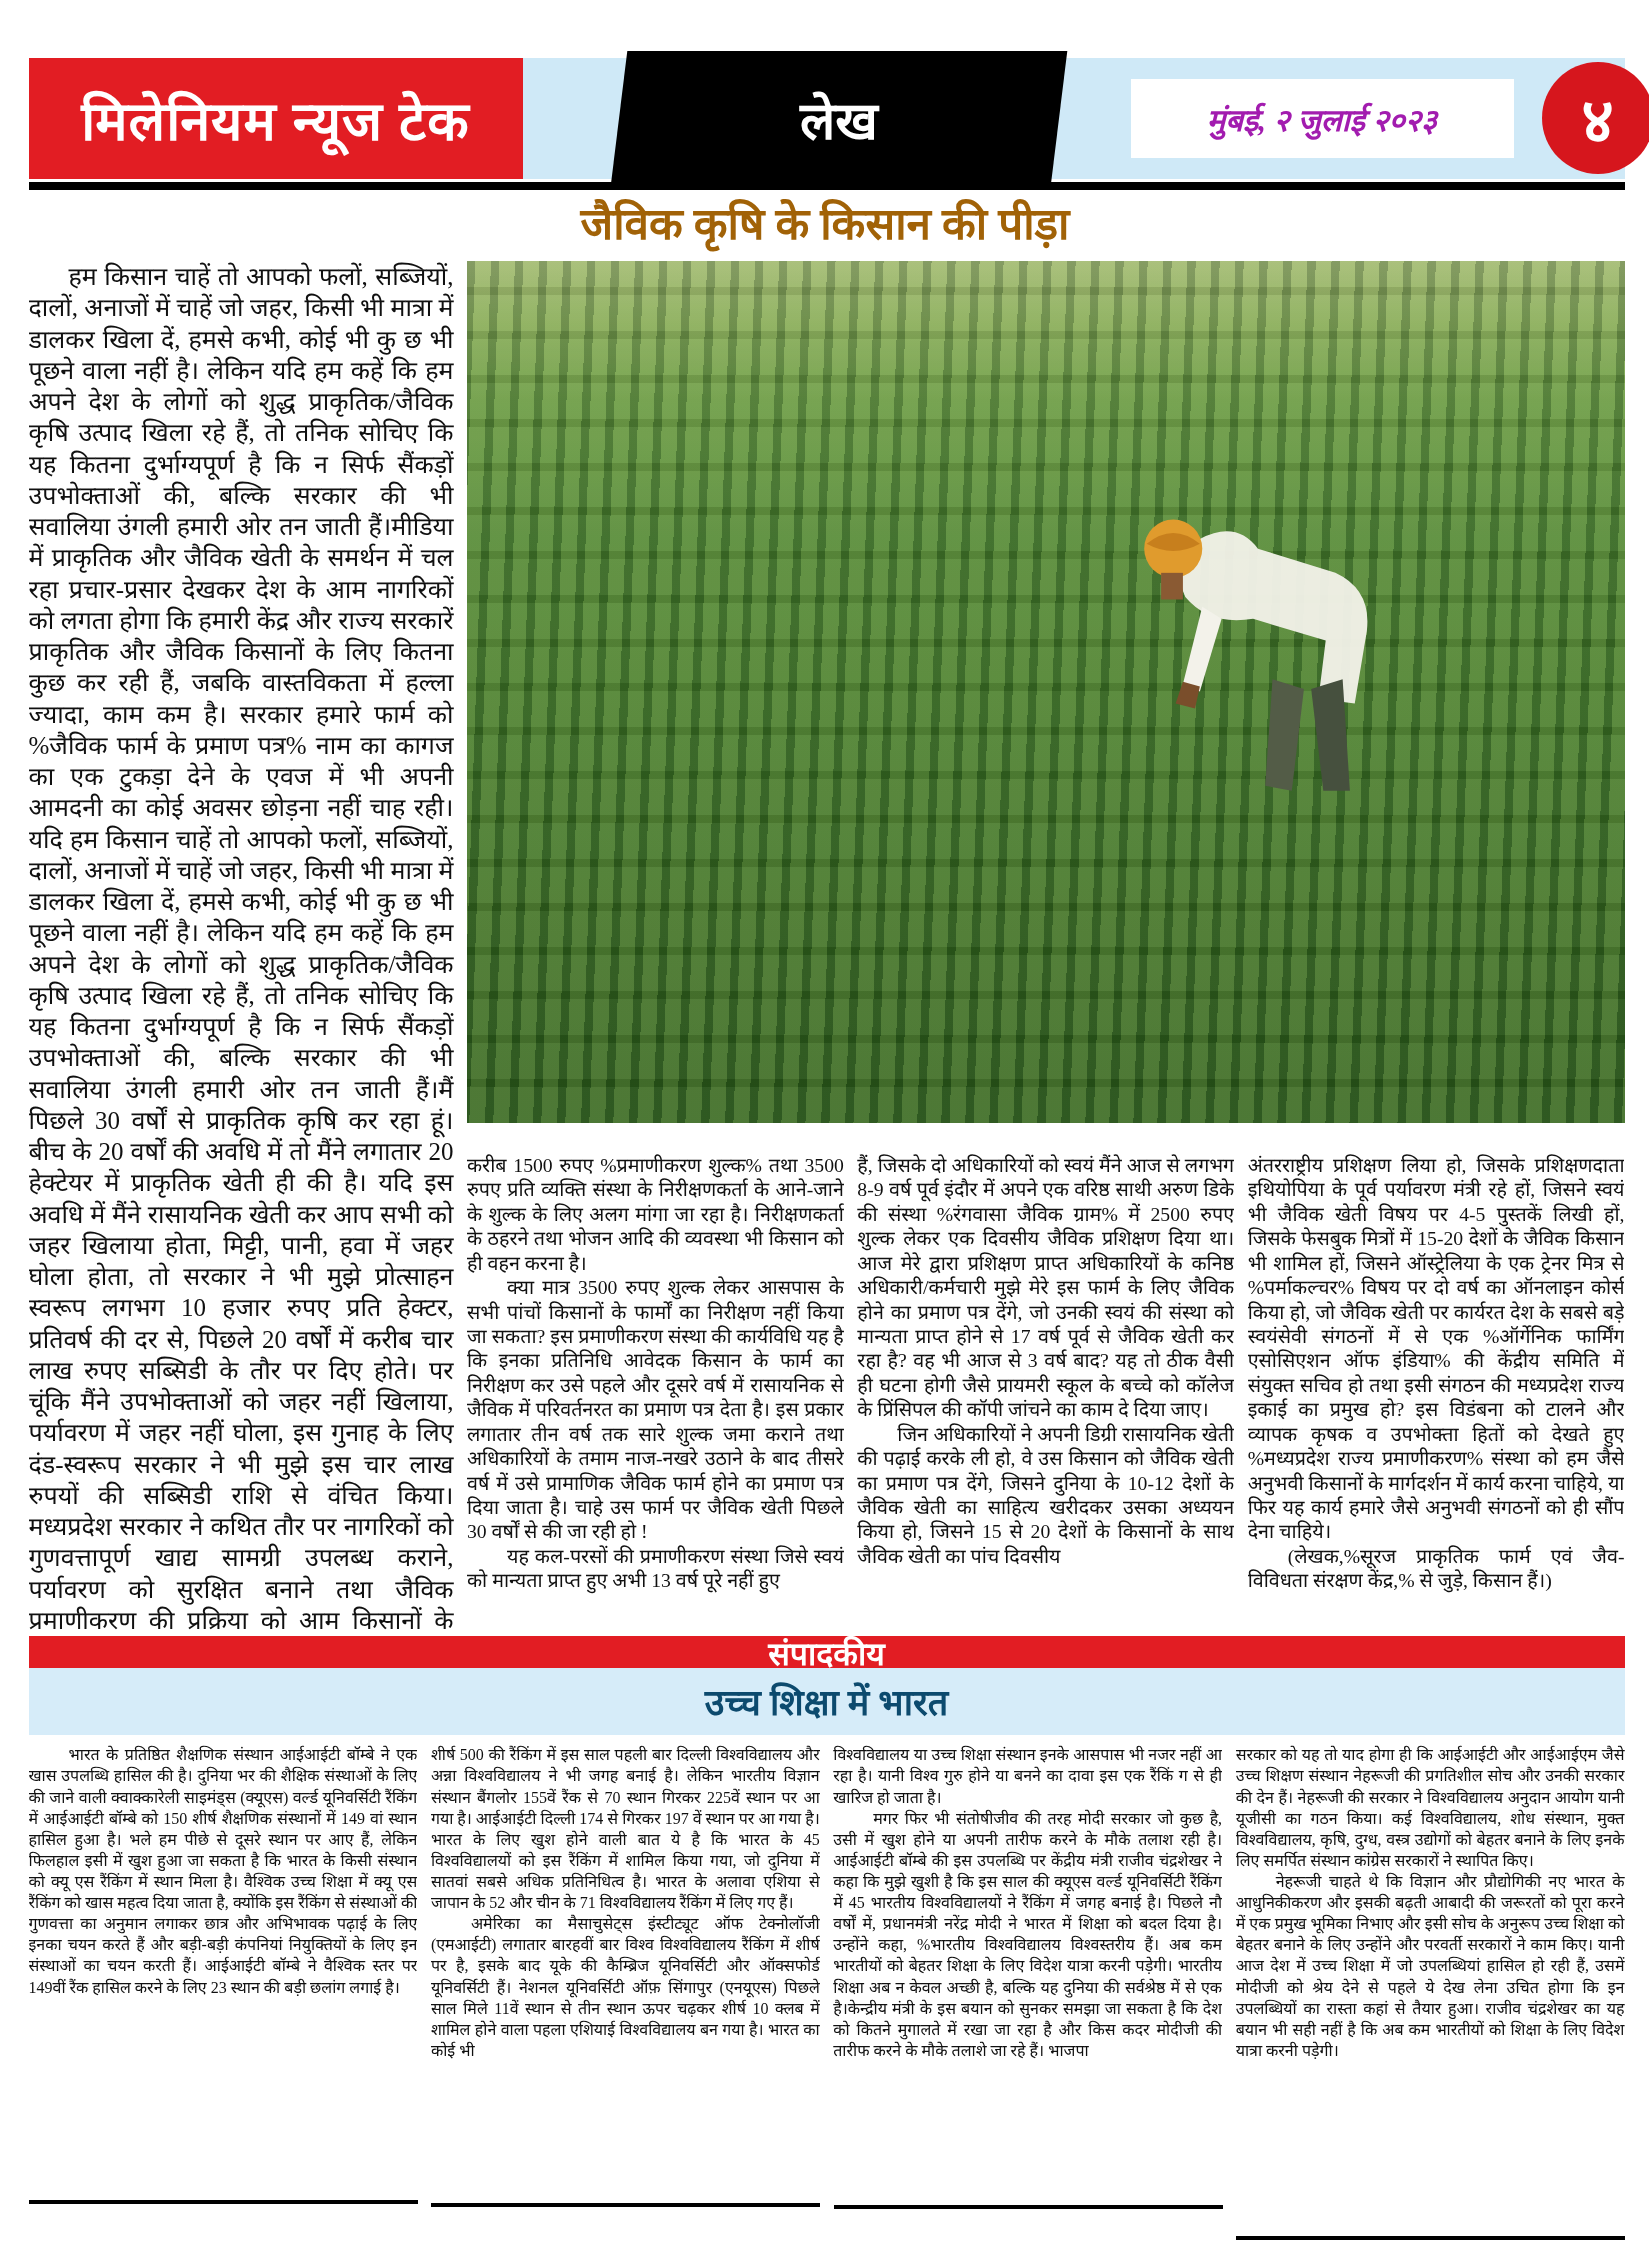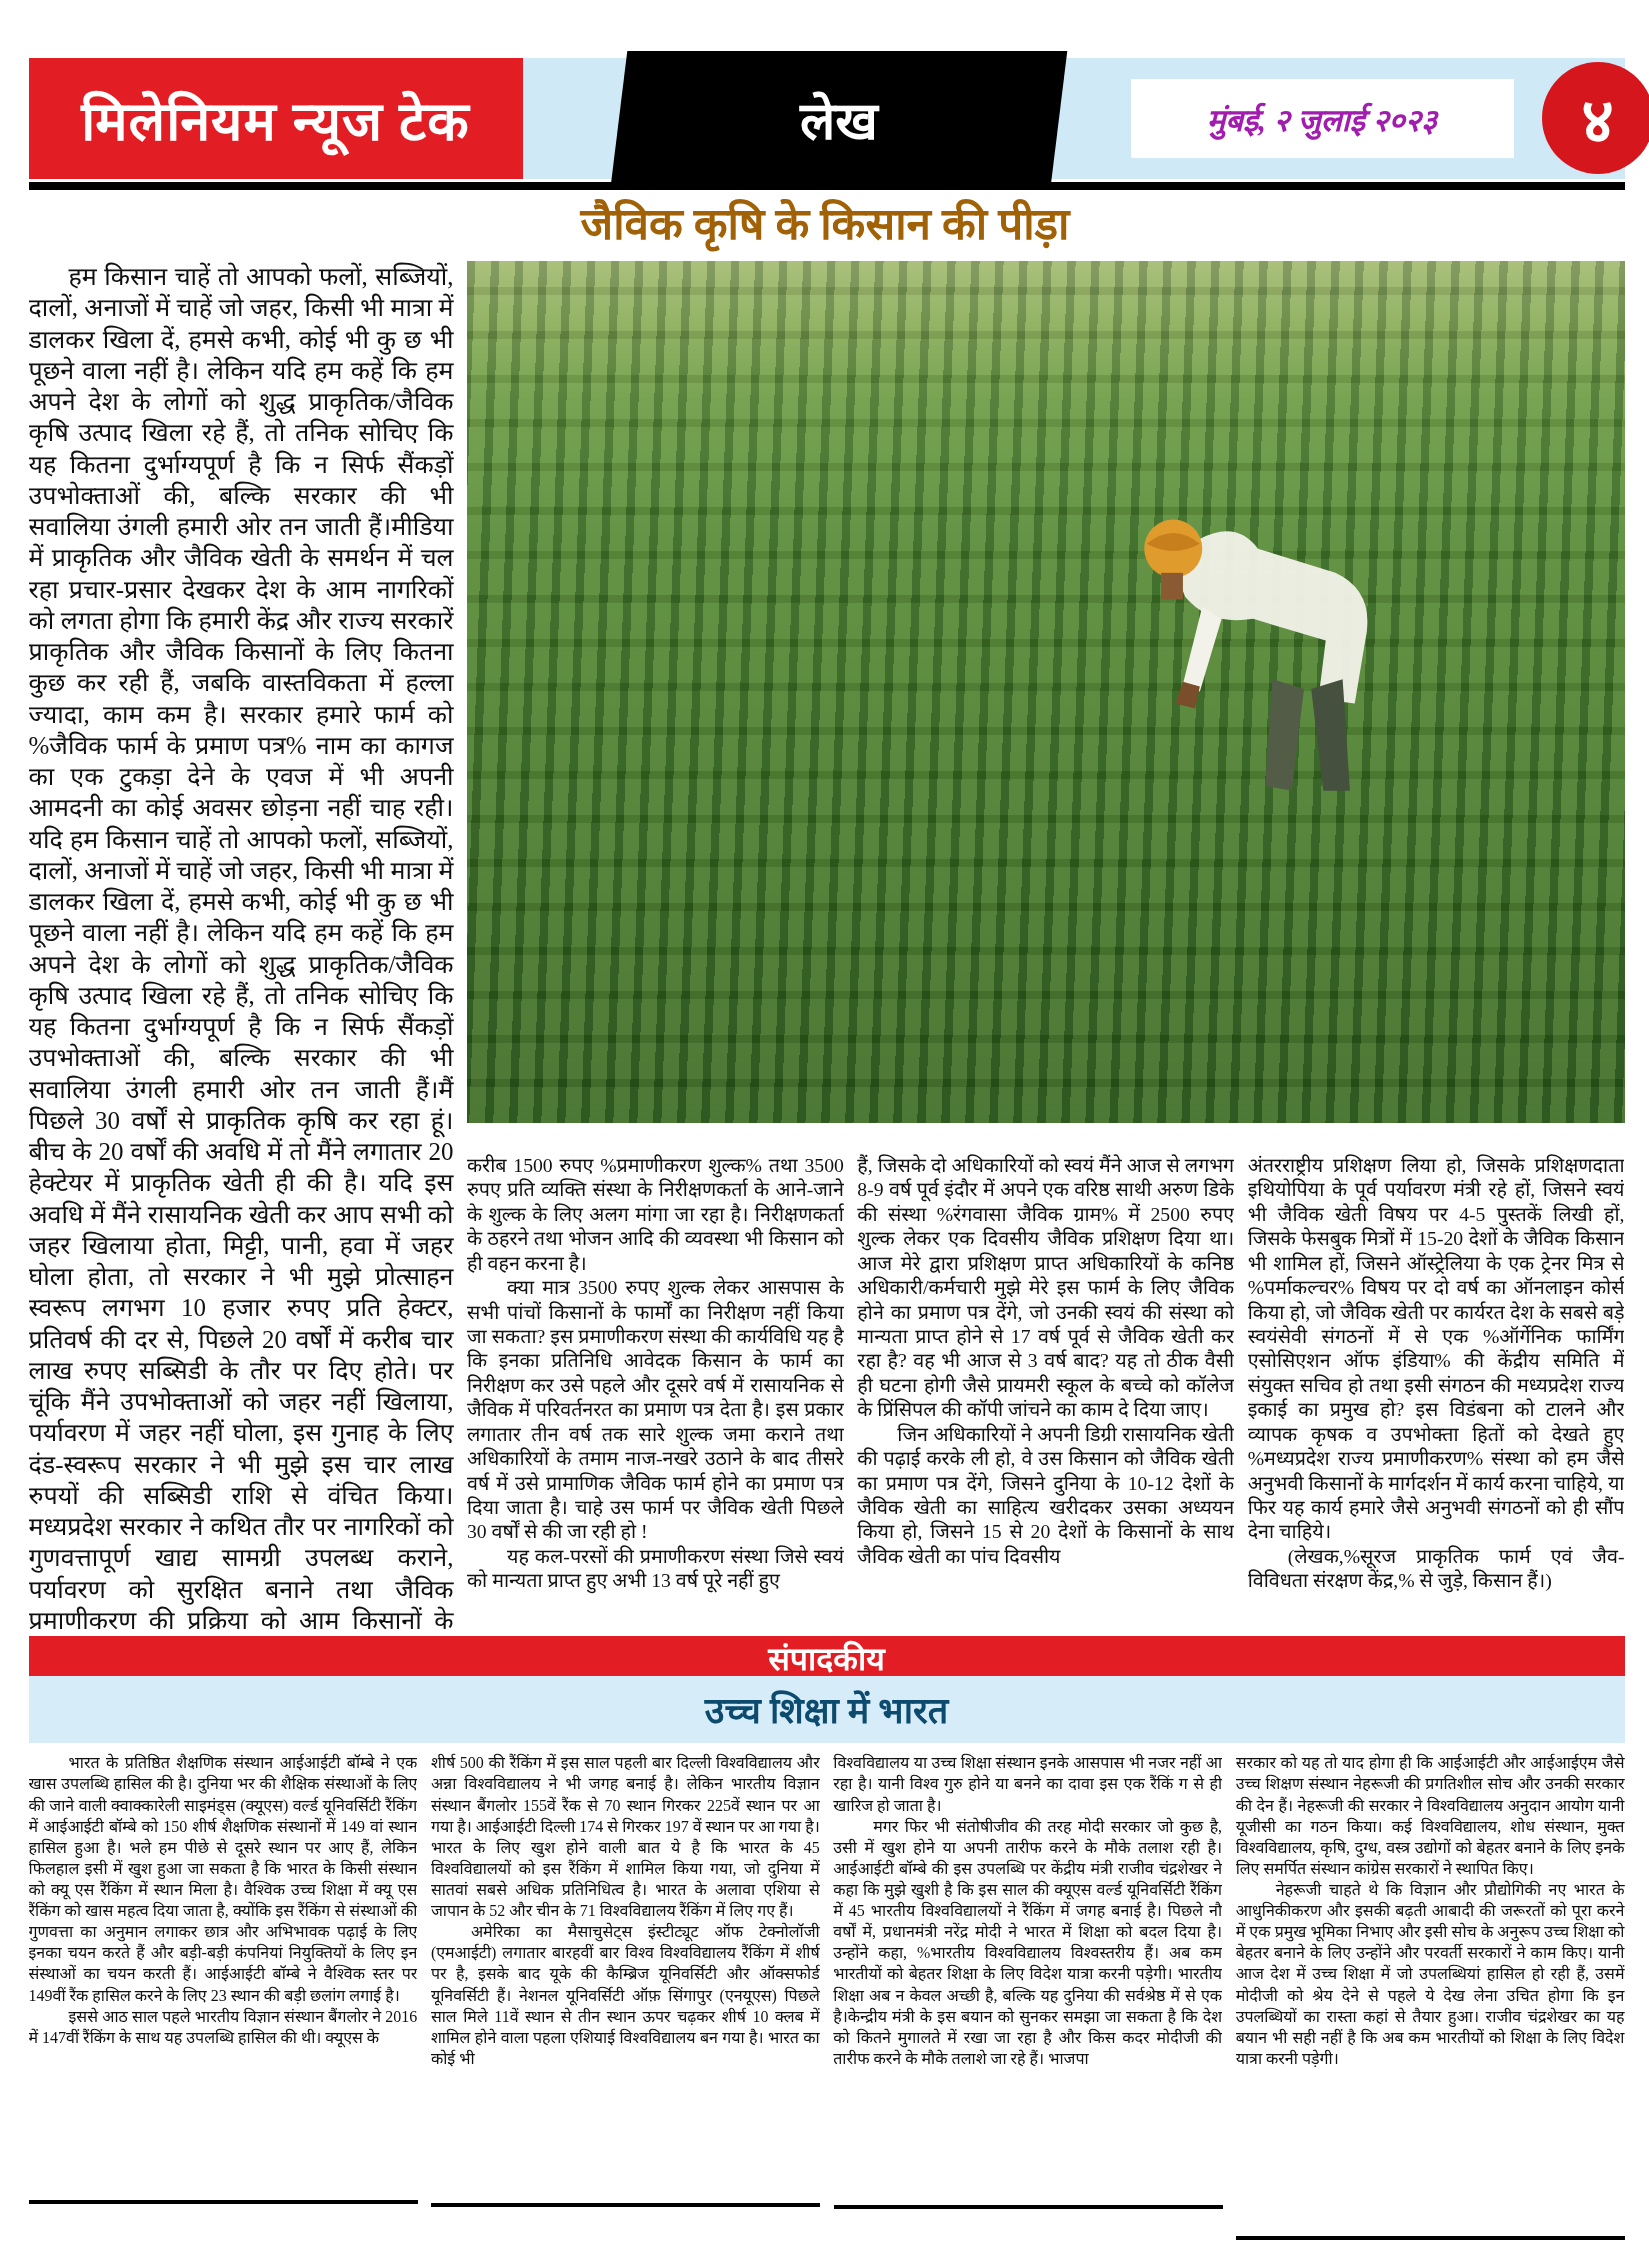--- a/index.html
+++ b/index.html
@@ -39,21 +39,21 @@
            linear-gradient(180deg,#aebf7e 0%,#8fae60 7%,#699845 16%,#4f8334 32%,#42752a 55%,#386723 78%,#2f5c1e 100%);}
   .photo svg{position:absolute;left:42%;top:14%;width:46%;height:60%;}
   .photo-cols{margin-top:30px;display:flex;gap:13.5px;height:484px;overflow:hidden;}
   .photo-cols .col{flex:1;overflow:hidden;font-size:19.7px;line-height:1.24;text-align:justify;}
 
   p{margin:0;text-indent:40px;}
   p.cont{text-indent:0;}
 
   
   .editorial{position:absolute;left:28.5px;top:1636px;width:1596px;height:625px;}
-  .ed-bar{height:40px;background:#e21d23;display:flex;justify-content:center;}
+  .ed-bar{height:32px;background:#e21d23;display:flex;align-items:center;justify-content:center;}
   .ed-bar span{color:#fff;font-size:32px;font-weight:bold;}
   .ed-band{height:67px;background:#d6ecf9;display:flex;align-items:center;justify-content:center;}
   .ed-band h2{margin:0;font-size:36px;font-weight:bold;color:#0c4a6e;}
   .ed-cols{margin-top:9.3px;display:flex;gap:13.5px;height:491px;}
   .ed-col{flex:1;overflow:hidden;font-size:16px;line-height:1.32;text-align:justify;}
   .ed-rule{position:absolute;height:4.1px;background:#000;width:389px;}
   .ed-rule.r1{left:0;top:564px;}
   .ed-rule.r2{left:402px;top:567px;}
   .ed-rule.r3{left:805px;top:569px;}
   .ed-rule.r4{left:1207px;top:600px;}
@@ -124,21 +124,20 @@
   <section class="editorial">
     <div class="ed-bar">
       <span>संपादकीय</span>
     </div>
     <div class="ed-band">
       <h2>उच्च शिक्षा में भारत</h2>
     </div>
     <div class="ed-cols">
       <div class="ed-col">
           <p>भारत के प्रतिष्ठित शैक्षणिक संस्थान आईआईटी बॉम्बे ने एक खास उपलब्धि हासिल की है। दुनिया भर की शैक्षिक संस्थाओं के लिए की जाने वाली क्वाक्कारेली साइमंड्स (क्यूएस) वर्ल्ड यूनिवर्सिटी रैंकिंग में आईआईटी बॉम्बे को 150 शीर्ष शैक्षणिक संस्थानों में 149 वां स्थान हासिल हुआ है। भले हम पीछे से दूसरे स्थान पर आए हैं, लेकिन फिलहाल इसी में खुश हुआ जा सकता है कि भारत के किसी संस्थान को क्यू एस रैंकिंग में स्थान मिला है। वैश्विक उच्च शिक्षा में क्यू एस रैंकिंग को खास महत्व दिया जाता है, क्योंकि इस रैंकिंग से संस्थाओं की गुणवत्ता का अनुमान लगाकर छात्र और अभिभावक पढ़ाई के लिए इनका चयन करते हैं और बड़ी-बड़ी कंपनियां नियुक्तियों के लिए इन संस्थाओं का चयन करती हैं। आईआईटी बॉम्बे ने वैश्विक स्तर पर 149वीं रैंक हासिल करने के लिए 23 स्थान की बड़ी छलांग लगाई है।</p>
-          <p>इससे आठ साल पहले भारतीय विज्ञान संस्थान बैंगलोर ने 2016 में 147वीं रैंकिंग के साथ यह उपलब्धि हासिल की थी। क्यूएस के</p>
         </div>
       <div class="ed-col">
           <p class="cont">शीर्ष 500 की रैंकिंग में इस साल पहली बार दिल्ली विश्वविद्यालय और अन्ना विश्वविद्यालय ने भी जगह बनाई है। लेकिन भारतीय विज्ञान संस्थान बैंगलोर 155वें रैंक से 70 स्थान गिरकर 225वें स्थान पर आ गया है। आईआईटी दिल्ली 174 से गिरकर 197 वें स्थान पर आ गया है। भारत के लिए खुश होने वाली बात ये है कि भारत के 45 विश्वविद्यालयों को इस रैंकिंग में शामिल किया गया, जो दुनिया में सातवां सबसे अधिक प्रतिनिधित्व है। भारत के अलावा एशिया से जापान के 52 और चीन के 71 विश्वविद्यालय रैंकिंग में लिए गए हैं।</p>
           <p>अमेरिका का मैसाचुसेट्स इंस्टीट्यूट ऑफ टेक्नोलॉजी (एमआईटी) लगातार बारहवीं बार विश्व विश्वविद्यालय रैंकिंग में शीर्ष पर है, इसके बाद यूके की कैम्ब्रिज यूनिवर्सिटी और ऑक्सफोर्ड यूनिवर्सिटी हैं। नेशनल यूनिवर्सिटी ऑफ़ सिंगापुर (एनयूएस) पिछले साल मिले 11वें स्थान से तीन स्थान ऊपर चढ़कर शीर्ष 10 क्लब में शामिल होने वाला पहला एशियाई विश्वविद्यालय बन गया है। भारत का कोई भी</p>
         </div>
       <div class="ed-col">
           <p class="cont">विश्वविद्यालय या उच्च शिक्षा संस्थान इनके आसपास भी नजर नहीं आ रहा है। यानी विश्व गुरु होने या बनने का दावा इस एक रैंकिं ग से ही खारिज हो जाता है।</p>
           <p>मगर फिर भी संतोषीजीव की तरह मोदी सरकार जो कुछ है, उसी में खुश होने या अपनी तारीफ करने के मौके तलाश रही है। आईआईटी बॉम्बे की इस उपलब्धि पर केंद्रीय मंत्री राजीव चंद्रशेखर ने कहा कि मुझे खुशी है कि इस साल की क्यूएस वर्ल्ड यूनिवर्सिटी रैंकिंग में 45 भारतीय विश्वविद्यालयों ने रैंकिंग में जगह बनाई है। पिछले नौ वर्षों में, प्रधानमंत्री नरेंद्र मोदी ने भारत में शिक्षा को बदल दिया है। उन्होंने कहा, %भारतीय विश्वविद्यालय विश्वस्तरीय हैं। अब कम भारतीयों को बेहतर शिक्षा के लिए विदेश यात्रा करनी पड़ेगी। भारतीय शिक्षा अब न केवल अच्छी है, बल्कि यह दुनिया की सर्वश्रेष्ठ में से एक है।केन्द्रीय मंत्री के इस बयान को सुनकर समझा जा सकता है कि देश को कितने मुगालते में रखा जा रहा है और किस कदर मोदीजी की तारीफ करने के मौके तलाशे जा रहे हैं। भाजपा</p>
         </div>
       <div class="ed-col">

